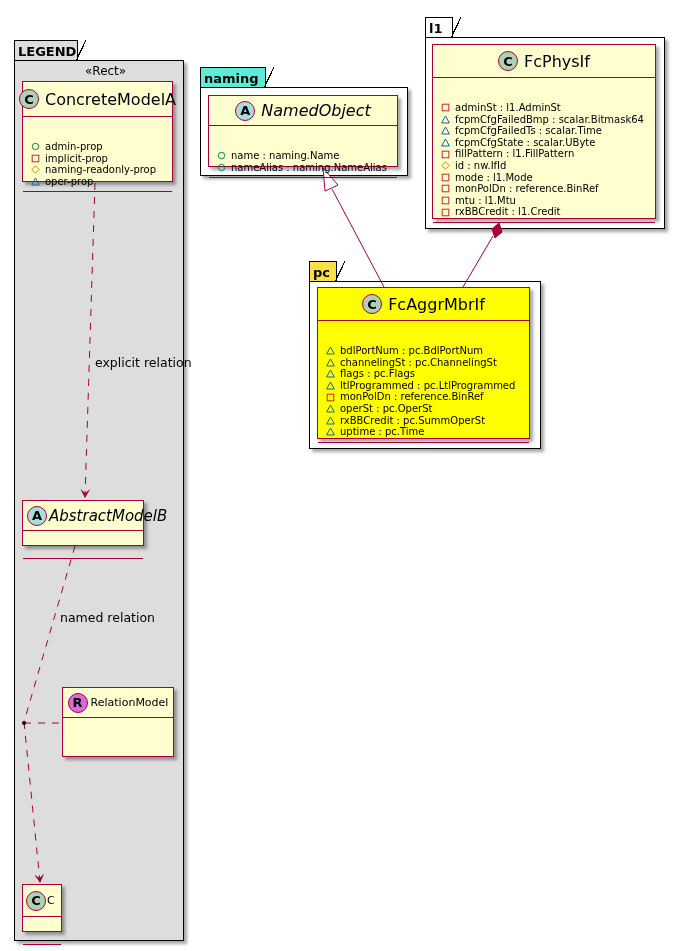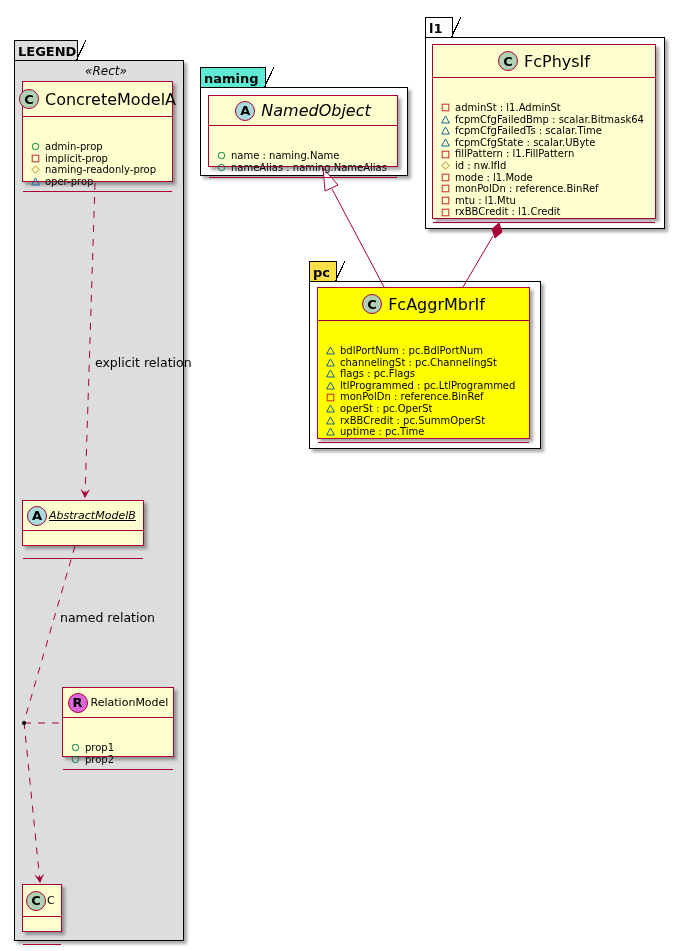--- a/index.html
+++ b/index.html
@@ -31,21 +31,21 @@
     #edges { position: absolute; left: 0; top: 0; }
   </style>
 </head>
 <body>
 
 <div class="pkg">
   <div class="pkg-tab" style="left:14px; top:40px; width:64px; background:#dddddd;">
     <span>LEGEND</span>
   </div>
   <div class="pkg-body" style="left:14px; top:60px; width:170px; height:881px; background:#dddddd;"></div>
-  <div class="label" style="left:85px; top:64px; font-style:italic; font-size:12px;">«Rect»</div>
+  <div class="label" style="left:85px; top:64px; font-size:12px;">«Rect»</div>
 </div>
 
 <div class="pkg">
   <div class="pkg-tab" style="left:200px; top:67px; width:66px; background:#5eead4;">
     <span>naming</span>
   </div>
   <div class="pkg-body" style="left:200px; top:87px; width:208px; height:89px; background:#fff;"></div>
 </div>
 
 <div class="pkg">
@@ -126,49 +126,31 @@
         </span>
         <span>oper-prop</span>
       </div>
     </div>
   <div class="meths"></div>
 </div>
 
 <div class="cls" style="left:22px; top:500px; width:122px; height:46px;">
   <div class="cls-head" style="height:30px; gap:2px; justify-content:flex-start; padding-left:4px;">
     <span class="spot" style="background:#a9dcdf;">A</span>
-    <span class="cls-name abstract" style="font-size:11px;text-decoration:underline;">AbstractModelB</span>
+    <span class="cls-name abstract" style="font-size:15px;">AbstractModelB</span>
   </div>
   <div class="attrs" style="height:8px; padding:0;"></div>
   <div class="meths"></div>
 </div>
 
 <div class="cls" style="left:62px; top:687px; width:112px; height:70px;">
   <div class="cls-head" style="height:30px; gap:3px;">
     <span class="spot" style="background:#dd66dd;">R</span>
     <span class="cls-name" style="font-size:11px;">RelationModel</span>
   </div>
-  <div class="attrs">
-      <div class="attr">
-        <span class="vis">
-          <svg viewBox="0 0 9 9">
-            <circle cx="4.5" cy="4.5" r="3.2" fill="none" stroke="#038048" stroke-width="1"></circle>
-          </svg>
-        </span>
-        <span>prop1</span>
-      </div>
-      <div class="attr">
-        <span class="vis">
-          <svg viewBox="0 0 9 9">
-            <circle cx="4.5" cy="4.5" r="3.2" fill="none" stroke="#038048" stroke-width="1"></circle>
-          </svg>
-        </span>
-        <span>prop2</span>
-      </div>
-    </div>
   <div class="meths"></div>
 </div>
 
 <div class="cls" style="left:22px; top:884px; width:40px; height:48px;">
   <div class="cls-head" style="height:32px; gap:1px; justify-content:flex-start; padding-left:3px;">
     <span class="spot" style="background:#add1b2;">C</span>
     <span class="cls-name" style="font-size:11px;">C</span>
   </div>
   <div class="attrs" style="height:8px; padding:0;"></div>
   <div class="meths"></div>

